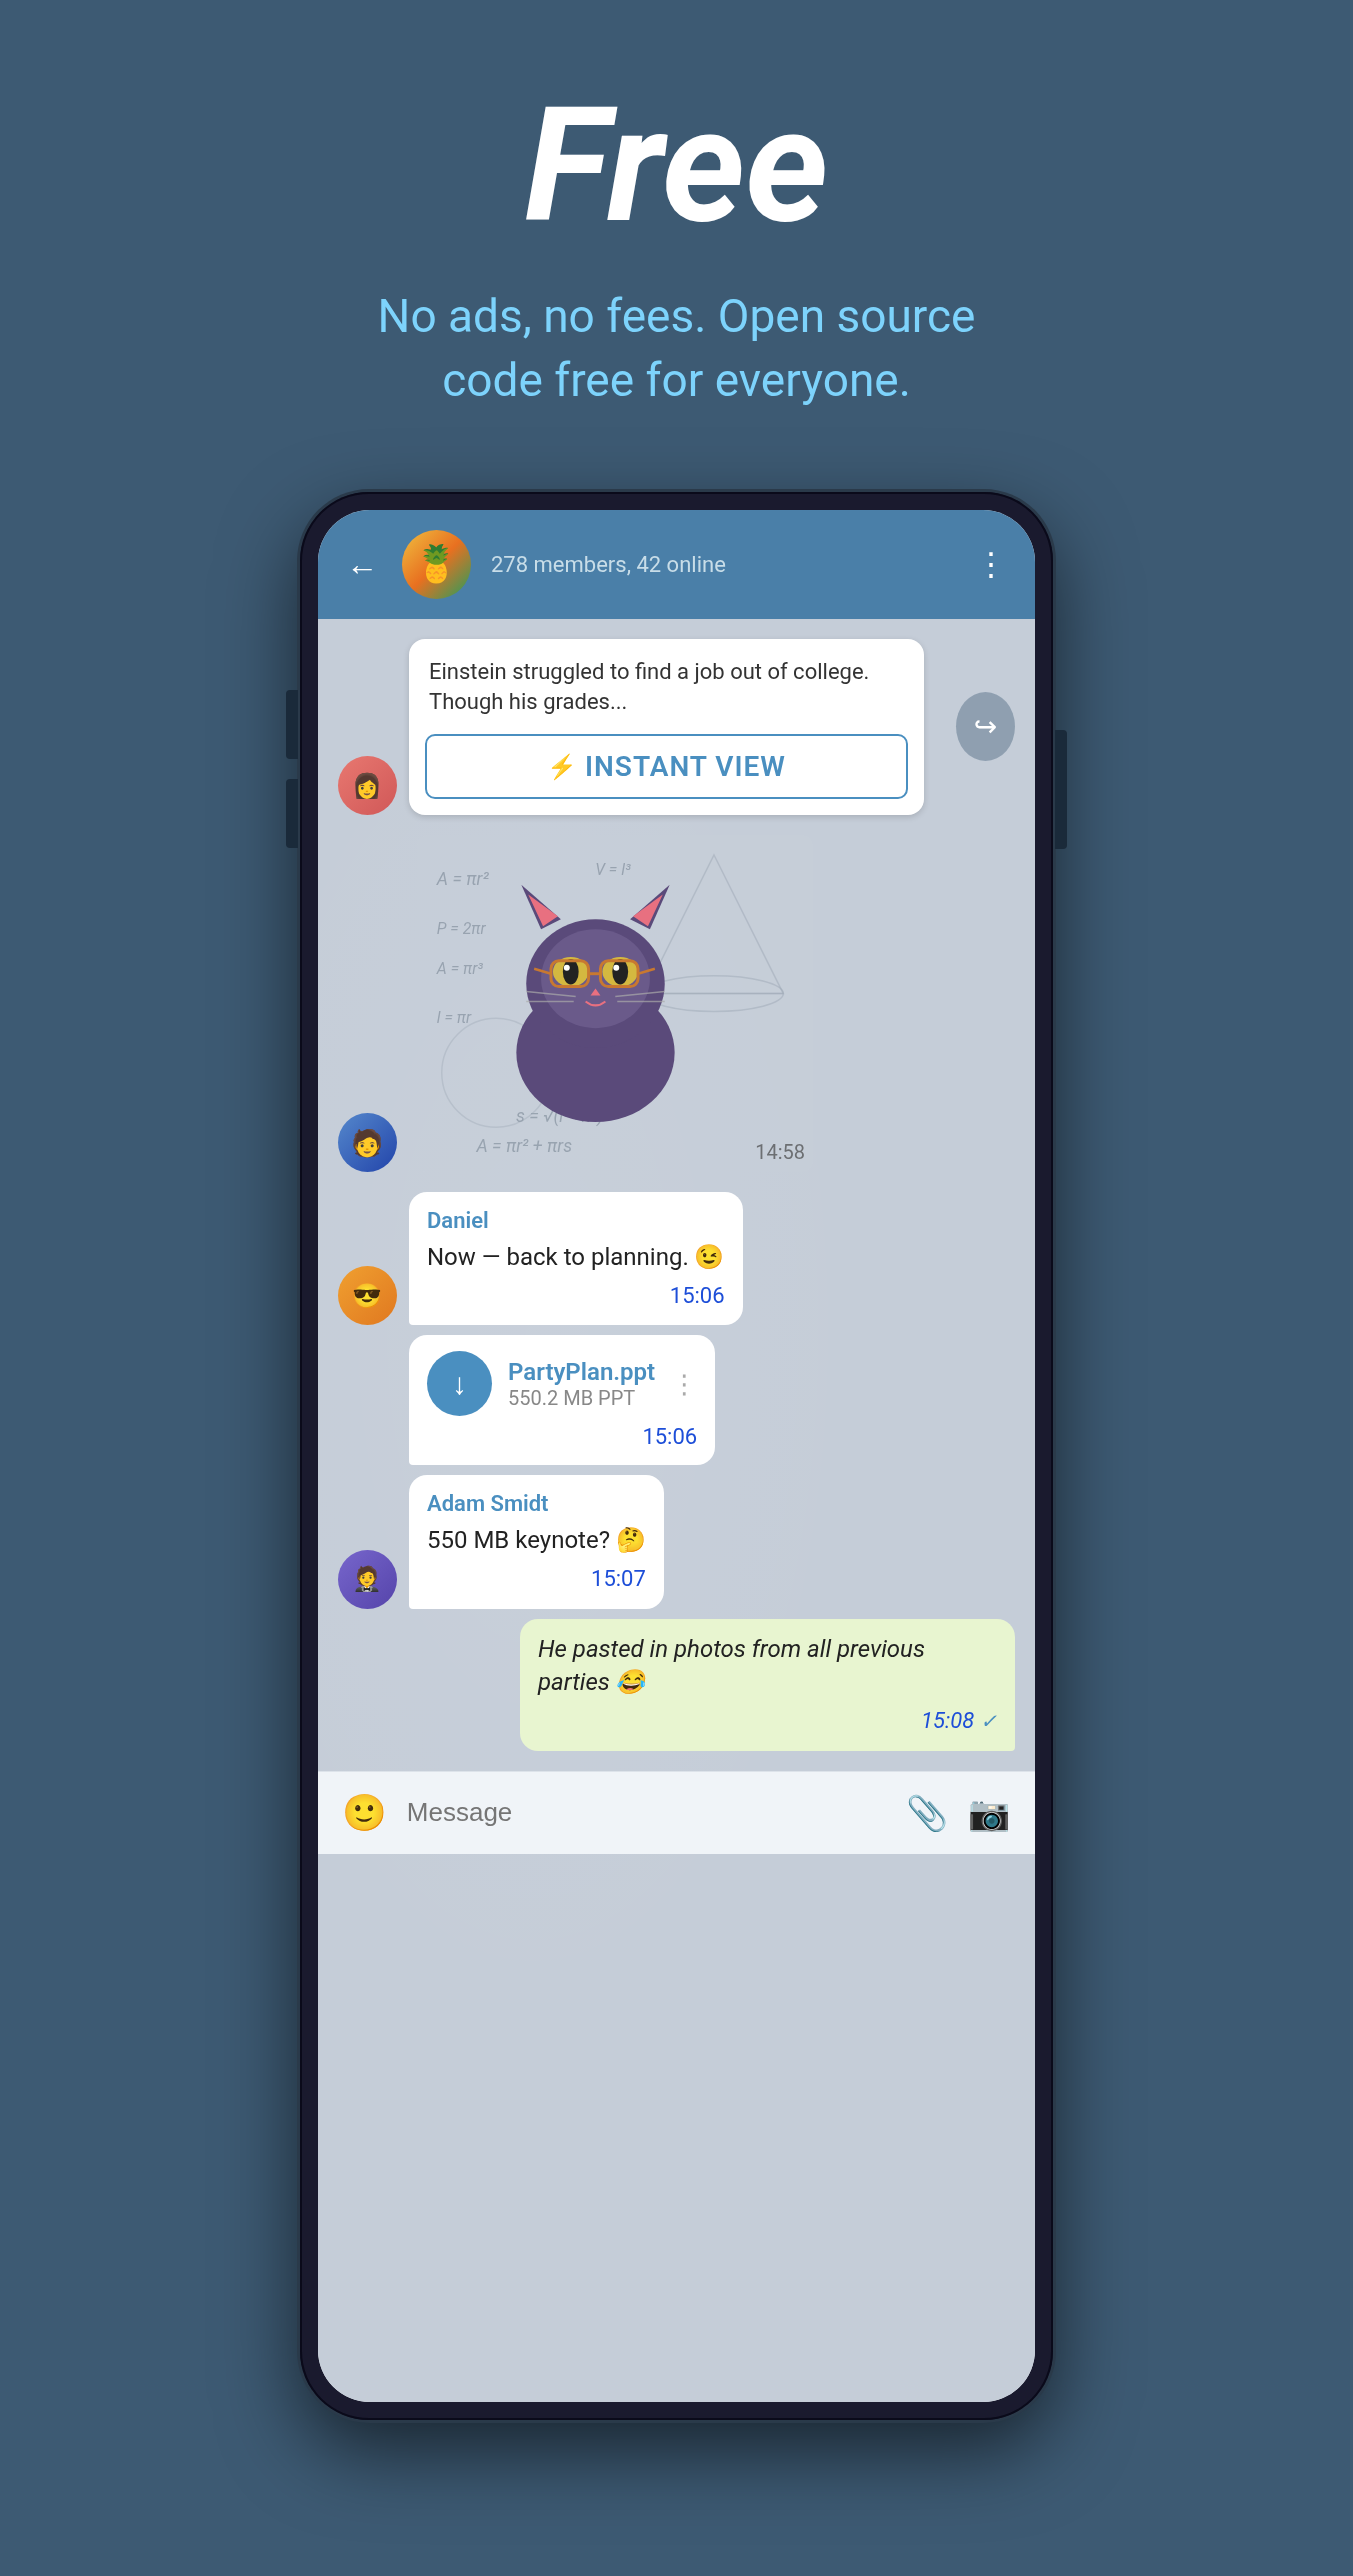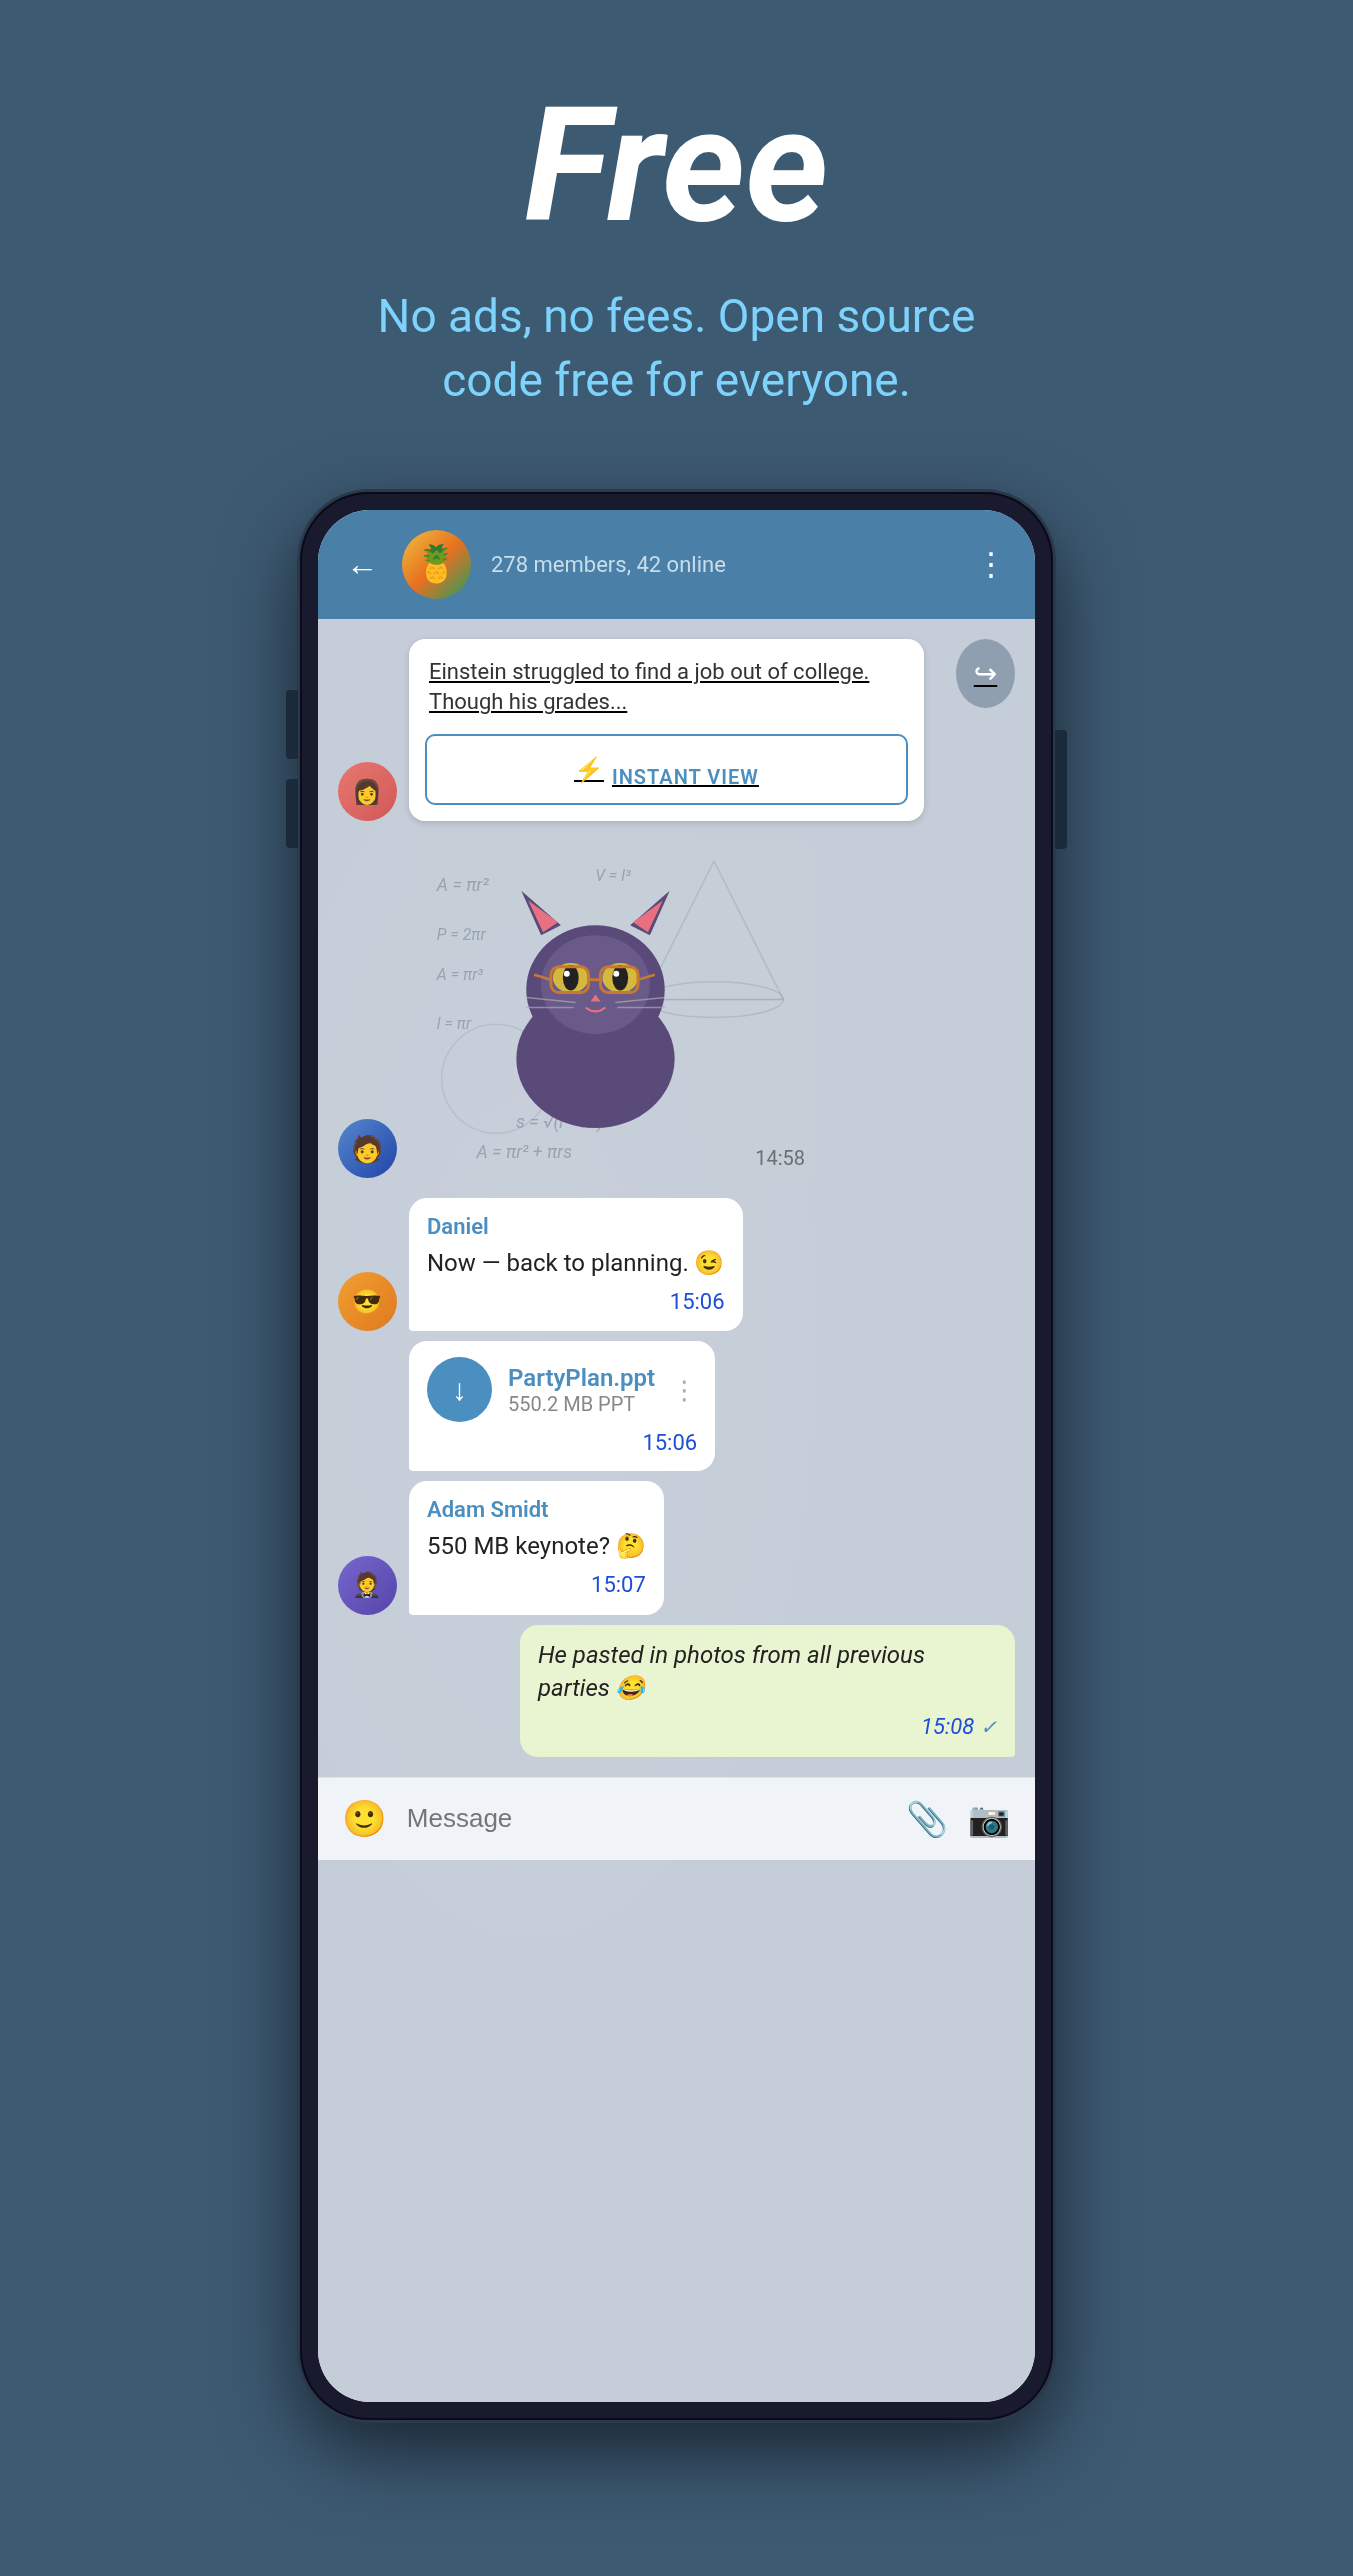--- a/index.html
+++ b/index.html
@@ -214,24 +214,23 @@
       background: white;
     }
 
     .iv-button-icon {
       color: #4a8fc0;
       font-size: 24px;
     }
 
     .iv-button-text {
       color: #4a8fc0;
-      font-size: 20px;
+      font-size: 28px;
       font-weight: 600;
       letter-spacing: 1px;
-      margin-top: 15px;
     }
 
     
     .share-btn {
       width: 69px;
       height: 69px;
       border-radius: 50%;
       background: rgba(120,140,160,0.7);
       display: flex;
       align-items: center;
@@ -408,21 +407,21 @@
         <div class="group-info">
           <div class="group-members">278 members, 42 online</div>
         </div>
         <span class="more-button">⋮</span>
       </div>
 
       <div class="chat-body">
 
         <div class="message-row">
           <div class="avatar-sm av-pink">👩</div>
-          <div style="display:flex;align-items:flex-start;gap:20px;text-decoration:underline;">
+          <div style="display:flex;align-items:center;gap:20px;">
             <div class="iv-card">
               <div class="iv-text">Einstein struggled to find a job out of college. Though his grades...</div>
               <div class="iv-button">
                 <span class="iv-button-icon">⚡</span>
                 <span class="iv-button-text">INSTANT VIEW</span>
               </div>
             </div>
             <div class="share-btn">↪</div>
           </div>
         </div>

